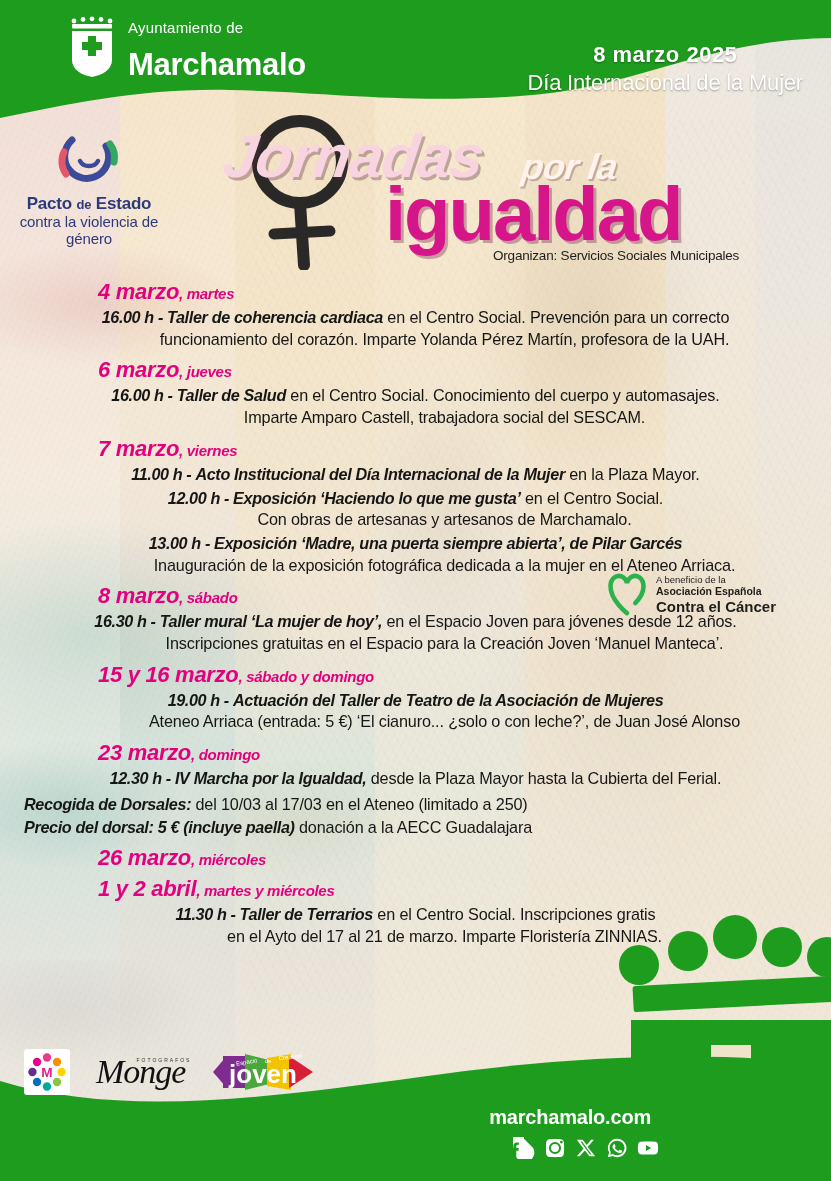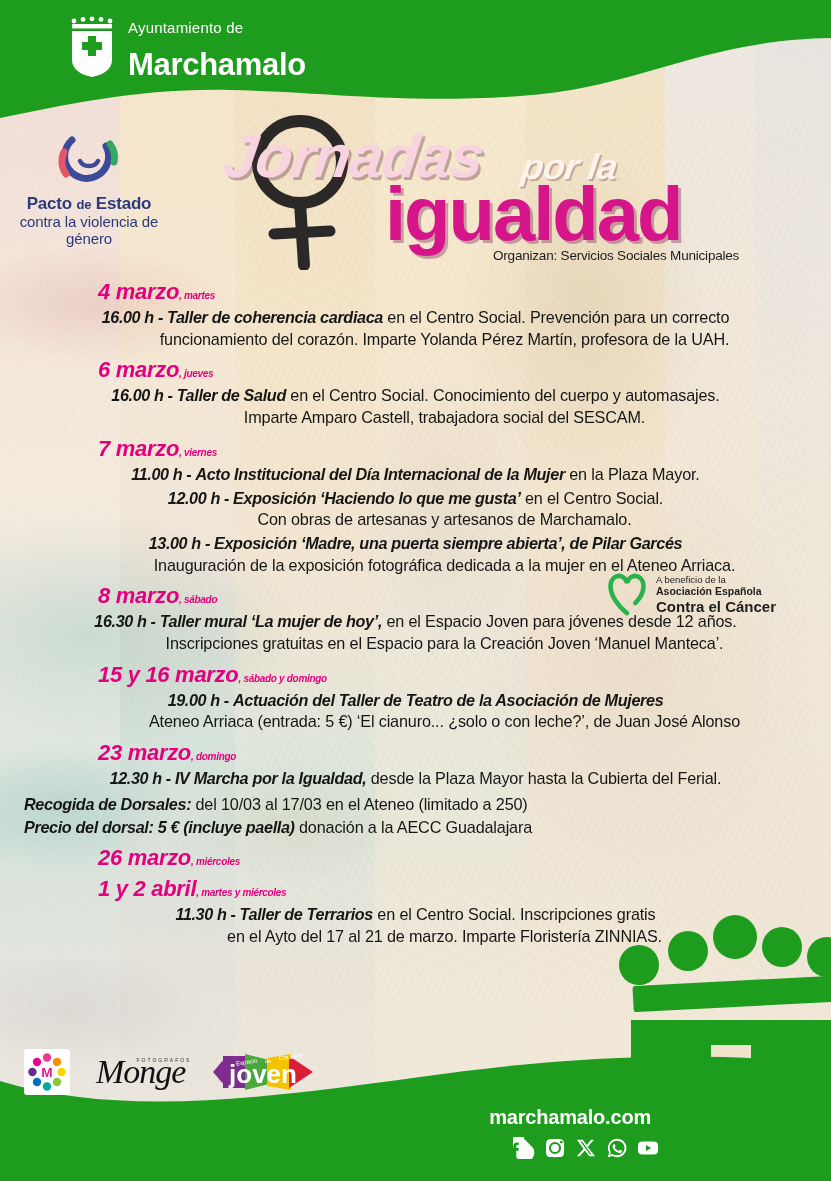--- a/index.html
+++ b/index.html
@@ -106,21 +106,21 @@
     font-size:13.5px; color:#1d1d1b; letter-spacing:-.2px;
   }
 
   
   .prog{ position:absolute; left:0; top:272px; width:831px; z-index:5; }
   .dateline{
     color:#e3007e; font-weight:700; font-style:italic;
     letter-spacing:-.3px; margin:9px 0 4px 0; line-height:1;
   }
   .dateline .d{ font-size:22px; }
-  .dateline .w{ font-size:10px; }
+  .dateline .w{ font-size:15px; }
 
   .ev{ margin:0 0 2px 0;text-align:center; }
   .ln{
     color:#161615; font-size:16.2px; line-height:1.34;
     letter-spacing:-.15px;
   }
   .ln.indent{ text-indent:0; padding-left:58px; }
   .b{ font-weight:700; font-style:italic; letter-spacing:-.35px; }
   .time{ font-weight:700; font-style:italic; letter-spacing:-.4px; }
 
@@ -205,20 +205,24 @@
           <circle cx="30.5" cy="36.5" r="1.5"></circle>
       </g>
     </svg>
   </div>
 
   <div class="town-name">
     <div class="small">Ayuntamiento de</div>
     <div class="big">Marchamalo</div>
   </div>
 
+  <div class="daybox">
+    <div class="d1">8 marzo 2025</div>
+    <div class="d2">Día Internacional de la Mujer</div>
+  </div>
 
   <div class="pacto">
     <div class="ring">
       <svg viewBox="0 0 74 62" width="74" height="62">
         <path d="M20,10 A22,22 0 1,0 54,16" fill="none" stroke="#3b4a99" stroke-width="7" stroke-linecap="round"></path>
         <path d="M58,14 A22,22 0 0,1 62,32" fill="none" stroke="#33a860" stroke-width="7" stroke-linecap="round"></path>
         <path d="M12,22 A22,22 0 0,0 14,44" fill="none" stroke="#e4566a" stroke-width="7" stroke-linecap="round"></path>
         <path d="M28,31 A10,9 0 0,0 46,31" fill="none" stroke="#3b4a99" stroke-width="4.5" stroke-linecap="round"></path>
       </svg>
     </div>

